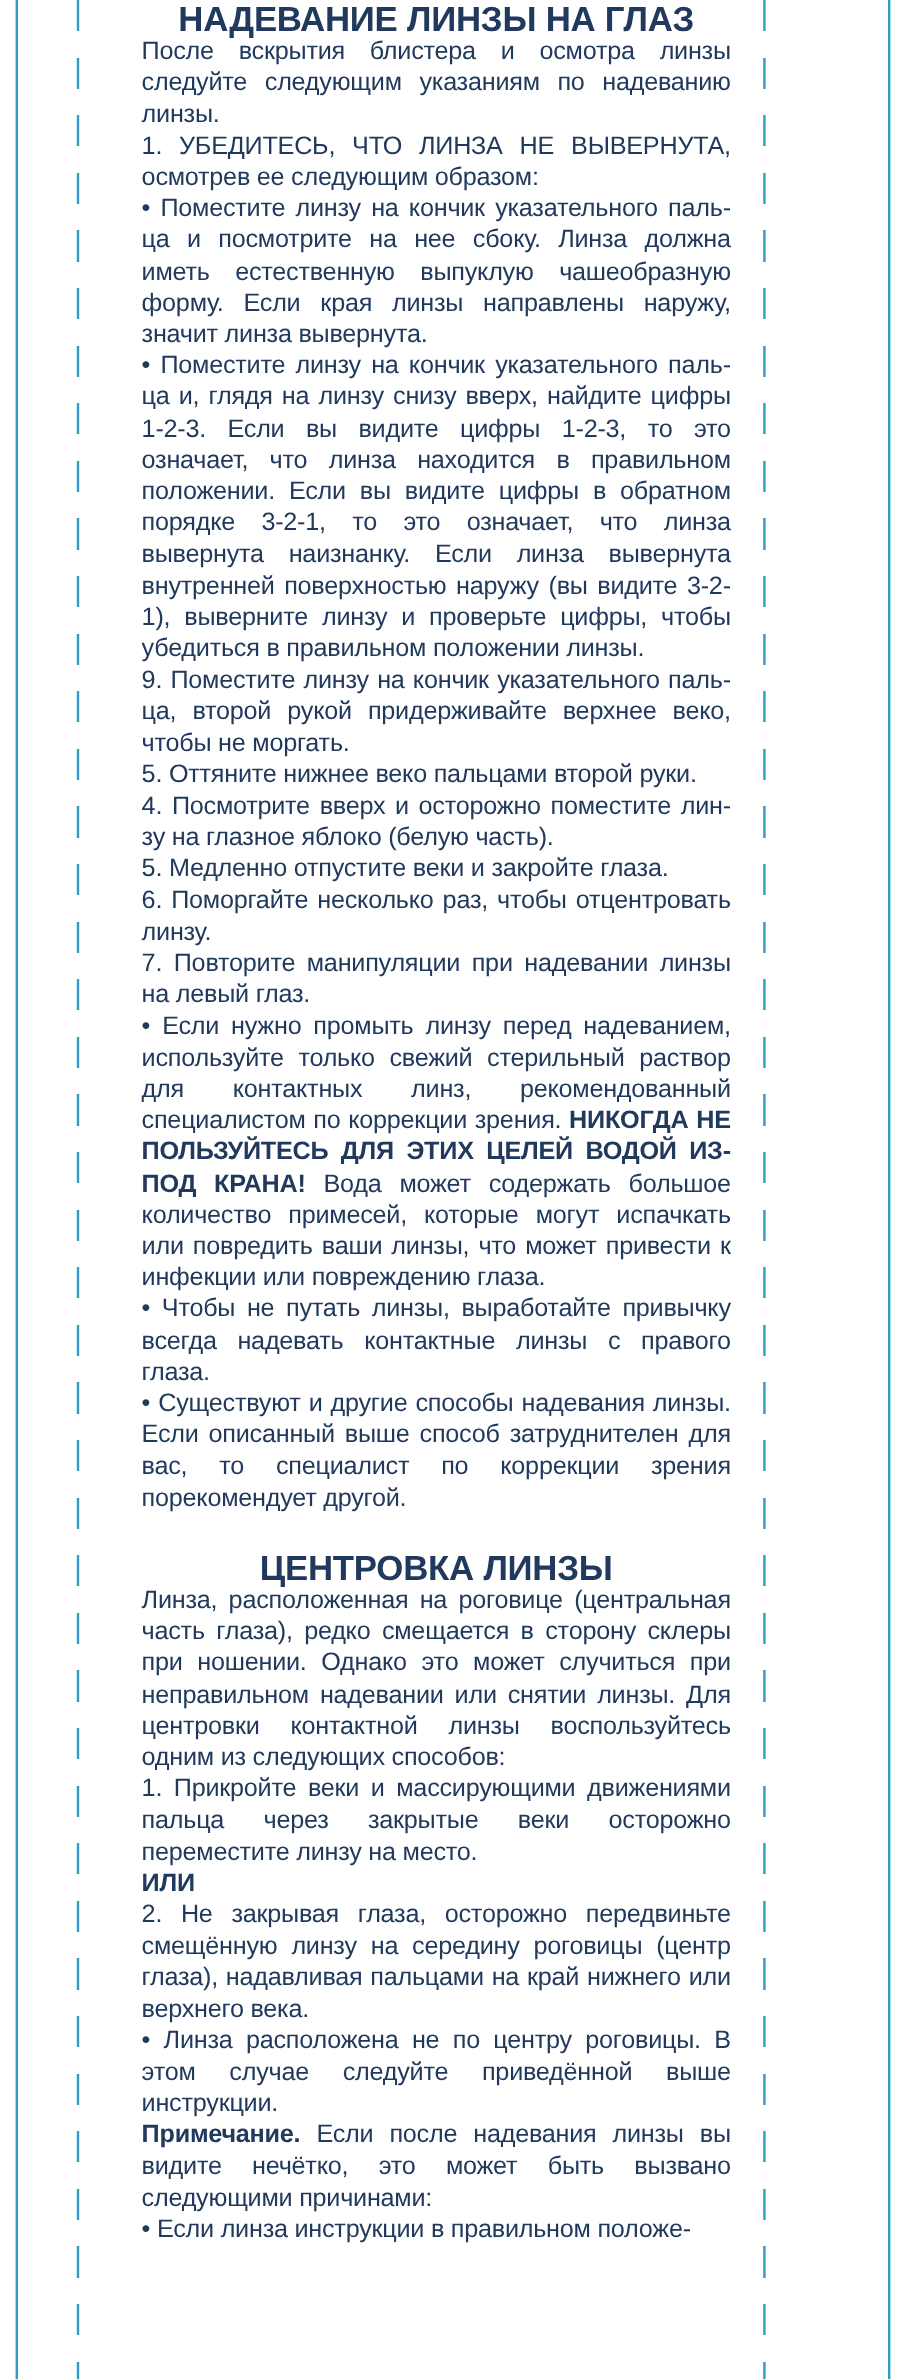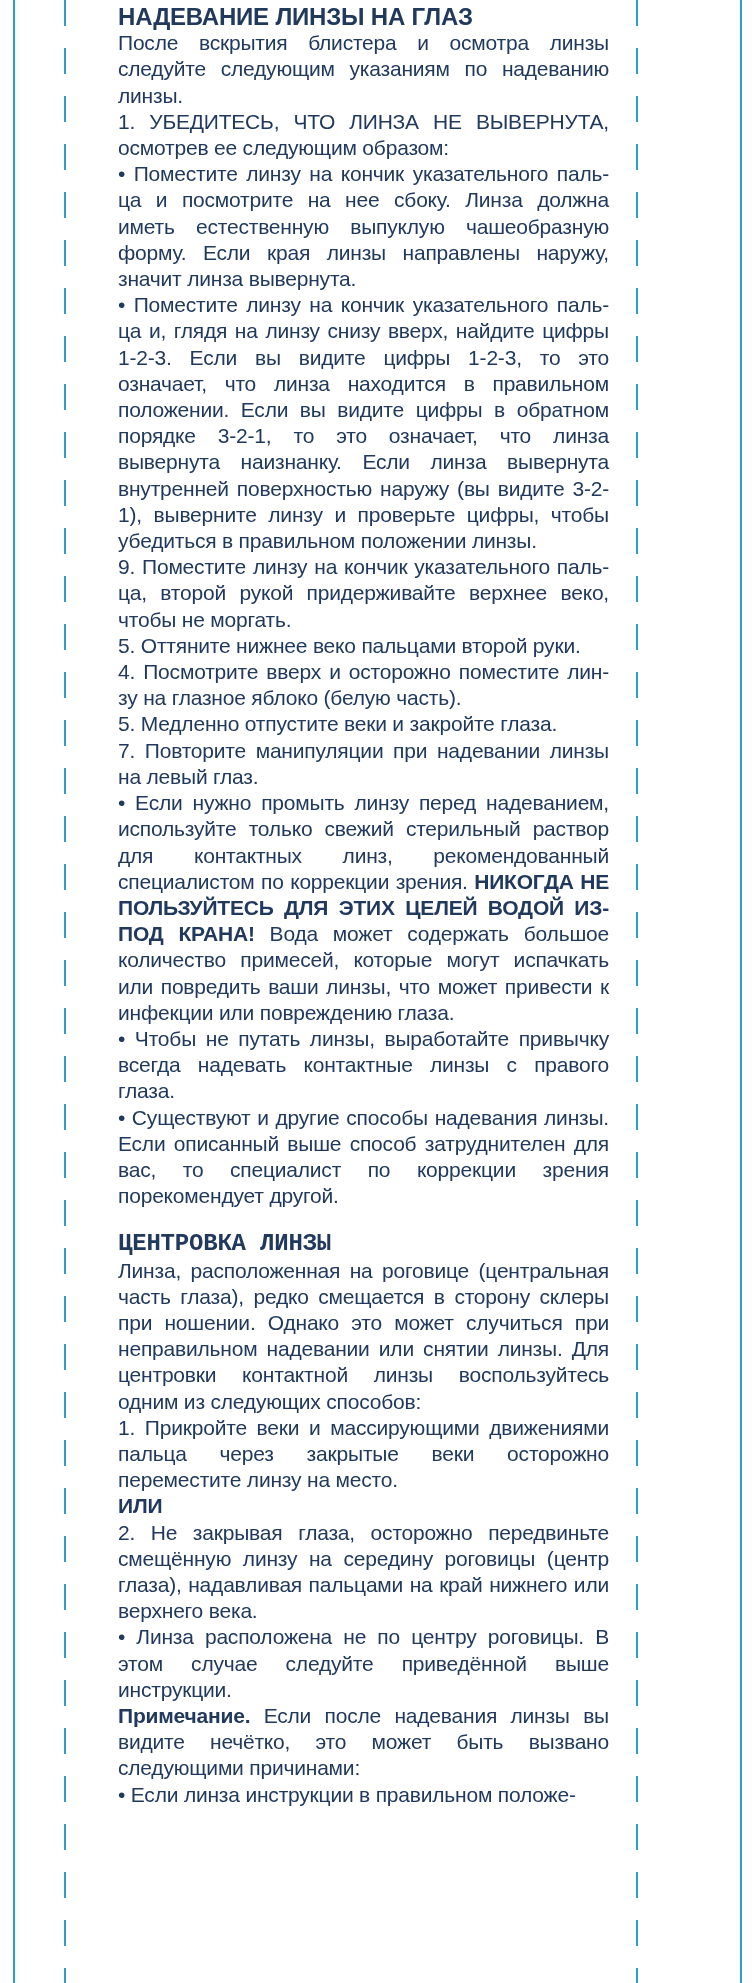--- a/index.html
+++ b/index.html
@@ -41,47 +41,48 @@
     width:491px;
     font-size:21px;
     line-height:26.2px;
     letter-spacing:-0.2px;
   }
   .column p{
     text-align:justify;
     text-justify:inter-word;
   }
   .heading{
-    font-size:24px;
+    font-size:29px;
     font-weight:bold;
     line-height:26.2px;
     letter-spacing:-0.2px;
-    text-align:left;
+    text-align:center;
   }
-  .heading.gap-before{margin-top:22px;font-family:Liberation Mono, monospace;}
+  .heading.gap-before{margin-top:33px;}
   .bold{font-weight:bold;}
 </style>
 </head>
 <body>
 
 <div class="page">
   <div class="rule solid solid-left"></div>
   <div class="rule dashed dashed-left"></div>
   <div class="rule dashed dashed-right"></div>
   <div class="rule solid solid-right"></div>
   <div class="column">
       <h2 class="heading">НАДЕВАНИЕ ЛИНЗЫ НА ГЛАЗ</h2>
       <p><span>После вскрытия блистера и осмотра линзы следуйте следующим указаниям по надеванию линзы.</span></p>
       <p><span>1. УБЕДИТЕСЬ, ЧТО ЛИНЗА НЕ ВЫВЕРНУТА, осмотрев ее следующим образом:</span></p>
       <p><span>• Поместите линзу на кончик указательного паль-ца и посмотрите на нее сбоку. Линза должна иметь естественную выпуклую чашеобразную форму. Если края линзы направлены наружу, значит линза вывернута.</span></p>
       <p><span>• Поместите линзу на кончик указательного паль-ца и, глядя на линзу снизу вверх, найдите цифры 1-2-3. Если вы видите цифры 1-2-3, то это означает, что линза находится в правильном положении. Если вы видите цифры в обратном порядке 3-2-1, то это означает, что линза вывернута наизнанку. Если линза вывернута внутренней поверхностью наружу (вы видите 3-2-1), выверните линзу и проверьте цифры, чтобы убедиться в правильном положении линзы.</span></p>
       <p><span>9. Поместите линзу на кончик указательного паль-ца, второй рукой придерживайте верхнее веко, чтобы не моргать.</span></p>
       <p><span>5. Оттяните нижнее веко пальцами второй руки.</span></p>
       <p><span>4. Посмотрите вверх и осторожно поместите лин-зу на глазное яблоко (белую часть).</span></p>
       <p><span>5. Медленно отпустите веки и закройте глаза.</span></p>
+      <p><span>6. Поморгайте несколько раз, чтобы отцентровать линзу.</span></p>
       <p><span>7. Повторите манипуляции при надевании линзы на левый глаз.</span></p>
       <p><span>• Если нужно промыть линзу перед надеванием, используйте только свежий стерильный раствор для контактных линз, рекомендованный специалистом по коррекции зрения. </span><span class="bold">НИКОГДА НЕ ПОЛЬЗУЙТЕСЬ ДЛЯ ЭТИХ ЦЕЛЕЙ ВОДОЙ ИЗ-ПОД КРАНА!</span><span> Вода может содержать большое количество примесей, которые могут испачкать или повредить ваши линзы, что может привести к инфекции или повреждению глаза.</span></p>
       <p><span>• Чтобы не путать линзы, выработайте привычку всегда надевать контактные линзы с правого глаза.</span></p>
       <p><span>• Существуют и другие способы надевания линзы. Если описанный выше способ затруднителен для вас, то специалист по коррекции зрения порекомендует другой.</span></p>
       <h2 class="heading gap-before">ЦЕНТРОВКА ЛИНЗЫ</h2>
       <p><span>Линза, расположенная на роговице (центральная часть глаза), редко смещается в сторону склеры при ношении. Однако это может случиться при неправильном надевании или снятии линзы. Для центровки контактной линзы воспользуйтесь одним из следующих способов:</span></p>
       <p><span>1. Прикройте веки и массирующими движениями пальца через закрытые веки осторожно переместите линзу на место.</span></p>
       <p><span class="bold">ИЛИ</span></p>
       <p><span>2. Не закрывая глаза, осторожно передвиньте смещённую линзу на середину роговицы (центр глаза), надавливая пальцами на край нижнего или верхнего века.</span></p>
       <p><span>• Линза расположена не по центру роговицы. В этом случае следуйте приведённой выше инструкции.</span></p>

